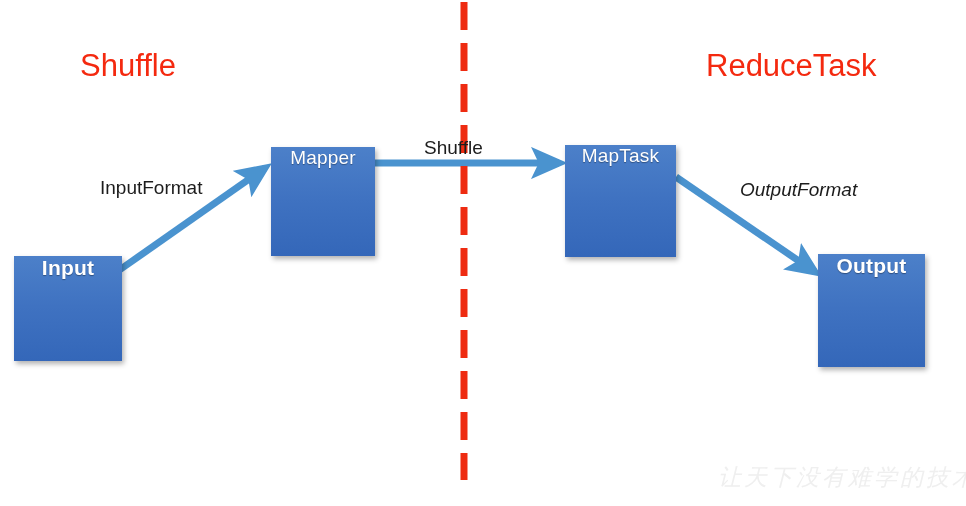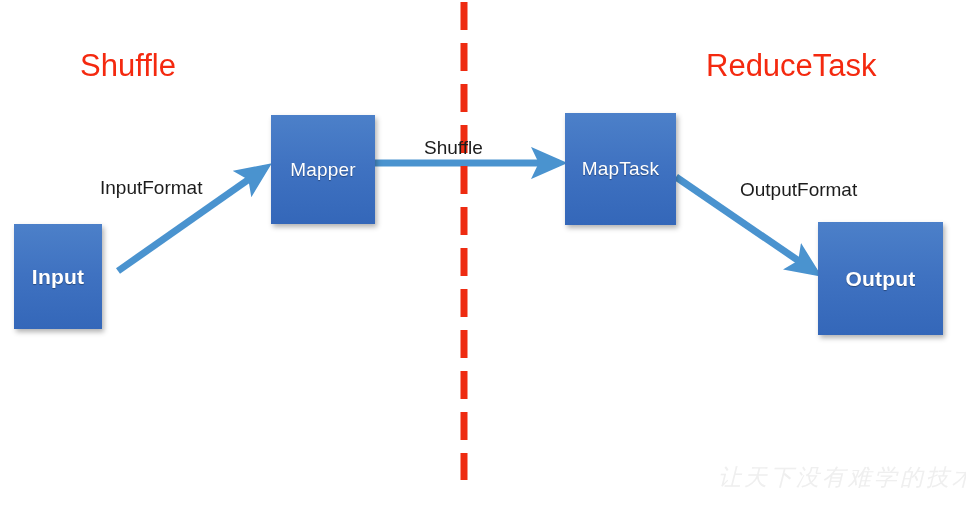--- a/index.html
+++ b/index.html
@@ -16,32 +16,33 @@
     font-family: "Liberation Sans", sans-serif;
   }
 
   
   .node {
     position: absolute;
     box-sizing: border-box;
     background: linear-gradient(180deg, #4c80c9 0%, #3f72c1 48%, #3467b9 100%);
     box-shadow: 2px 3px 5px rgba(0,0,0,0.30);
     display: flex;
-    align-items: center;
+    align-items: flex-start;
     justify-content: center;
     color: #ffffff;
     text-shadow: 0 1px 1px rgba(0,0,0,0.35);
     letter-spacing: 0.2px;
+    margin-top: 32px;
   }
   .node-label { white-space: nowrap; }
 
-  #node-input  { left: 14px;  top: 224px; width: 88px; height: 105px; }
+  #node-input  { left: 14px;  top: 224px; width: 108px; height: 105px; }
   #node-mapper { left: 271px; top: 115px; width: 104px; height: 109px; }
   #node-reducer{ left: 565px; top: 113px; width: 111px; height: 112px; }
-  #node-output { left: 818px; top: 222px; width: 125px; height: 113px; }
+  #node-output { left: 818px; top: 222px; width: 107px; height: 113px; }
 
   #node-input  .node-label { font-size: 21px; font-weight: bold; }
   #node-output .node-label { font-size: 21px; font-weight: bold; }
   #node-mapper .node-label { font-size: 19px; font-weight: normal; }
   #node-reducer .node-label{ font-size: 19px; font-weight: normal; }
 
   
   .section-title {
     position: absolute;
     color: #f4290f;
@@ -53,21 +54,21 @@
 
   
   .edge-label {
     position: absolute;
     color: #1c1c1c;
     font-size: 19px;
     white-space: nowrap;
   }
   #label-inputformat  { left: 88px;  top: 177px; margin-left: 12px; }
   #label-shuffle      { left: 424px; top: 137px; }
-  #label-outputformat { left: 740px; top: 179px; }
+  #label-outputformat { left: 740px; top: 179px; font-style: italic; }
 
   
   #vector-layer {
     position: absolute;
     left: 0; top: 0;
     width: 966px; height: 506px;
     pointer-events: none;
   }
 
   

